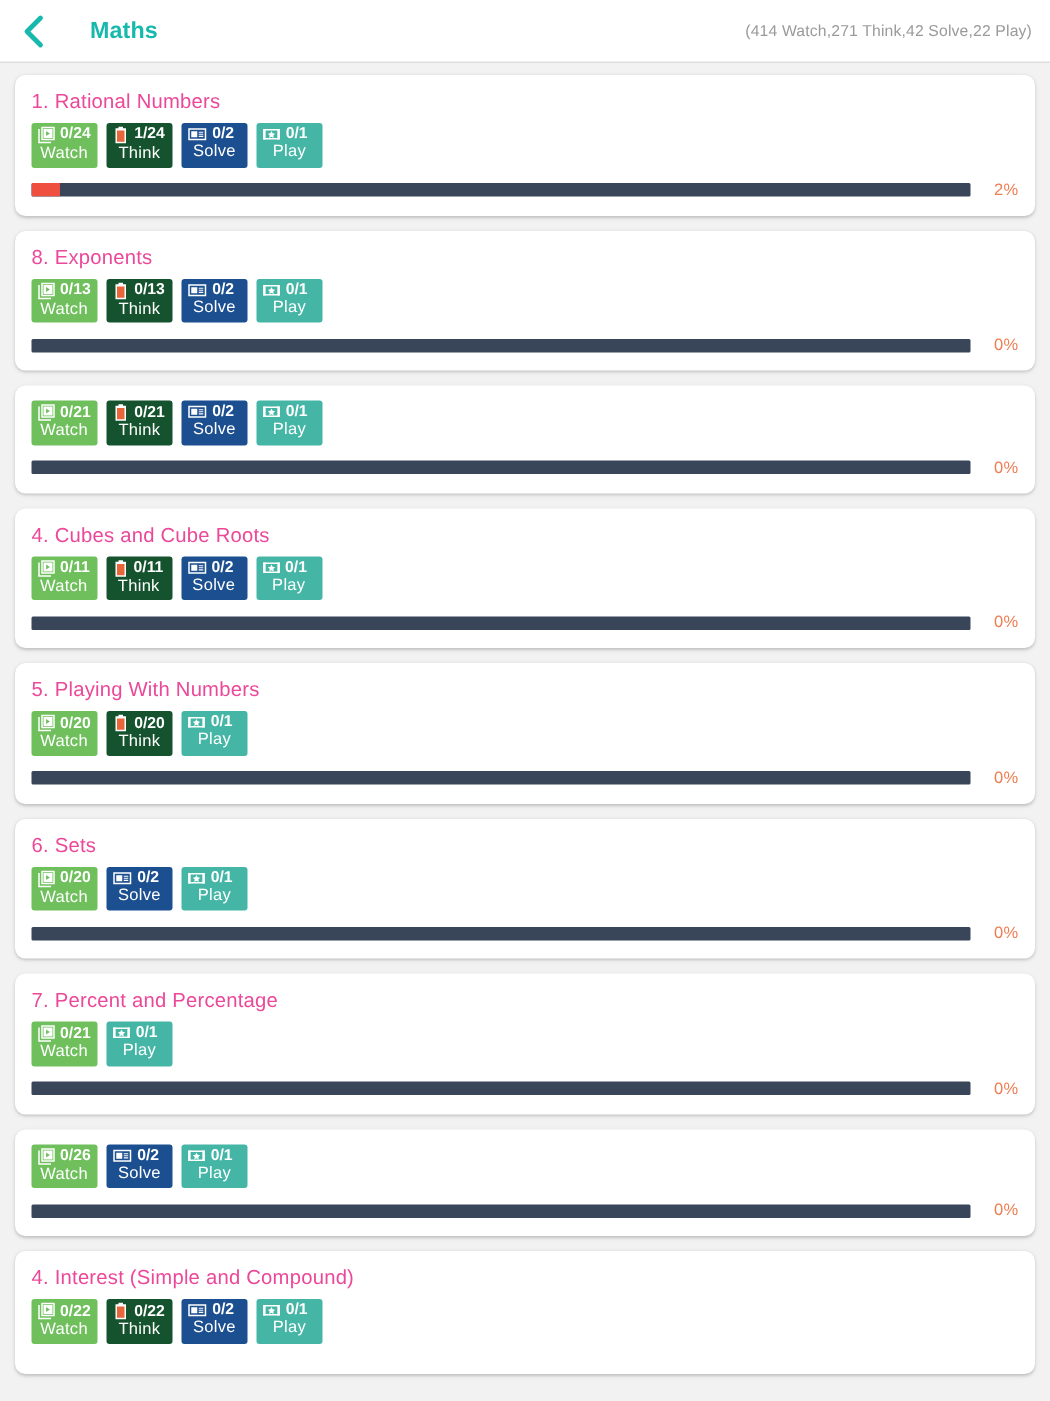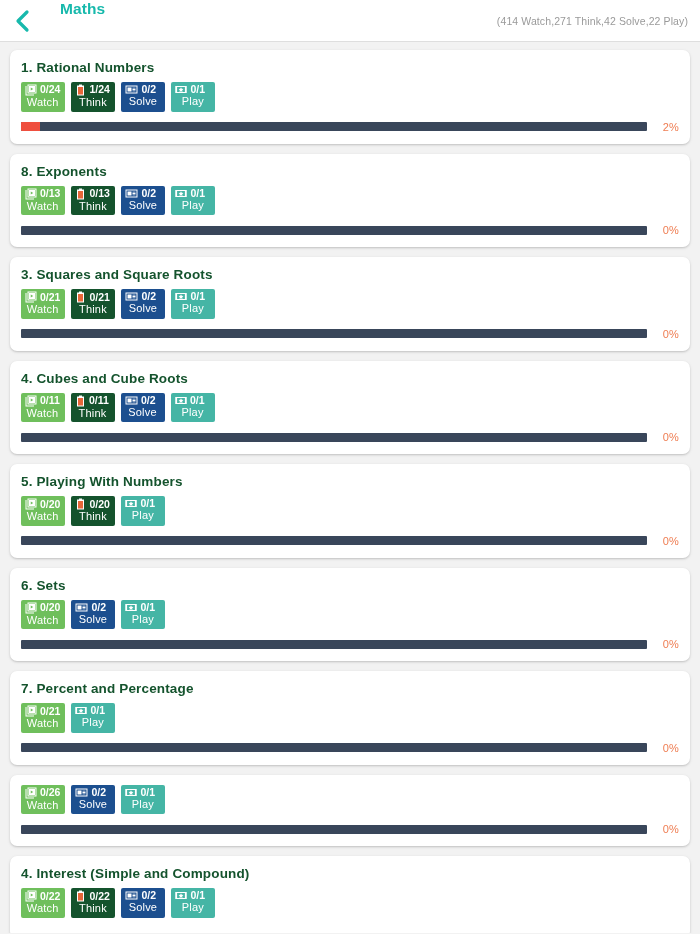--- a/index.html
+++ b/index.html
@@ -12,21 +12,21 @@
     font-family: "Liberation Sans", sans-serif;
     -webkit-font-smoothing: antialiased;
   }
 
   
   .header {
     position: relative;
     height: 42px;
     background: #ffffff;
     display: flex;
-    align-items: flex-start;
+    align-items: center;
     border-bottom: 1px solid #dedede;
   }
   .back-btn {
     width: 46px;
     height: 42px;
     display: flex;
     align-items: center;
     justify-content: center;
     cursor: pointer;
     flex: 0 0 auto;
@@ -60,22 +60,22 @@
   .card {
     background: #ffffff;
     margin: 0 10px 10px 10px;
     border-radius: 7px;
     box-shadow: 0 1px 2px rgba(0,0,0,.16), 0 1px 4px rgba(0,0,0,.06);
     padding: 10px 11px 11px 11px;
   }
 
   .card-title {
     font-size: 13.5px;
-    color: #14532d;
-    font-weight: 700;
+    color: #ec4899;
+    font-weight: 400;
     letter-spacing: .15px;
     margin-bottom: 7px;
   }
 
   
   .badges {
     display: flex;
     gap: 6px;
     margin-bottom: 9px;
   }
@@ -282,21 +282,20 @@
         </div>
       </div>
       <div class="progress-row">
         <div class="progress-track">
           <div class="progress-fill" style="width: 0%;"></div>
         </div>
         <div class="progress-pct">0%</div>
       </div>
     </div>
     <div class="card">
-      <div class="card-title">3. Squares and Square Roots</div>
       <div class="badges">
         <div class="badge watch">
           <div class="badge-top">
             <span>
               <svg class="badge-icon" width="12" height="12" viewBox="0 0 24 24" aria-hidden="true">
                 <path fill="#ffffff" d="M1 4h2v17h15v2H1z"></path>
                 <path fill="#ffffff" d="M5 1h18v18H5z M5 1"></path>
                 <path fill="#6fbf5c" d="M7 3h14v14H7z"></path>
                 <path fill="#ffffff" d="M8 4h12v12H8z"></path>
                 <path fill="#6fbf5c" d="M11.5 6.8l5 3.2-5 3.2z"></path>

